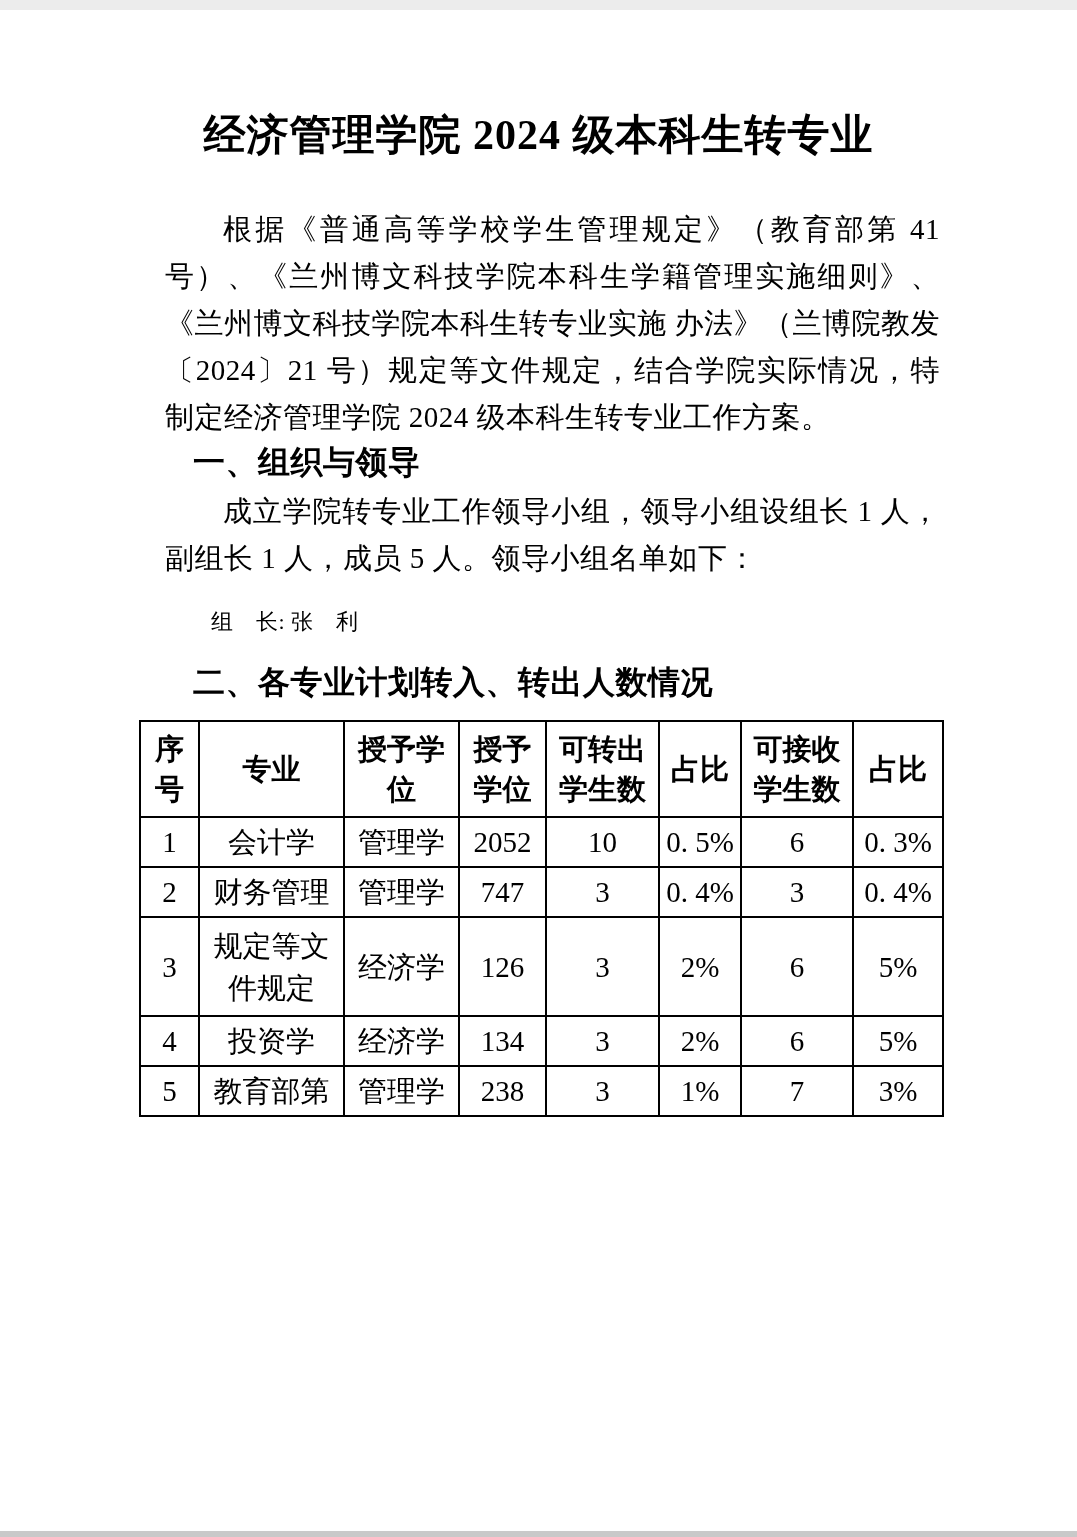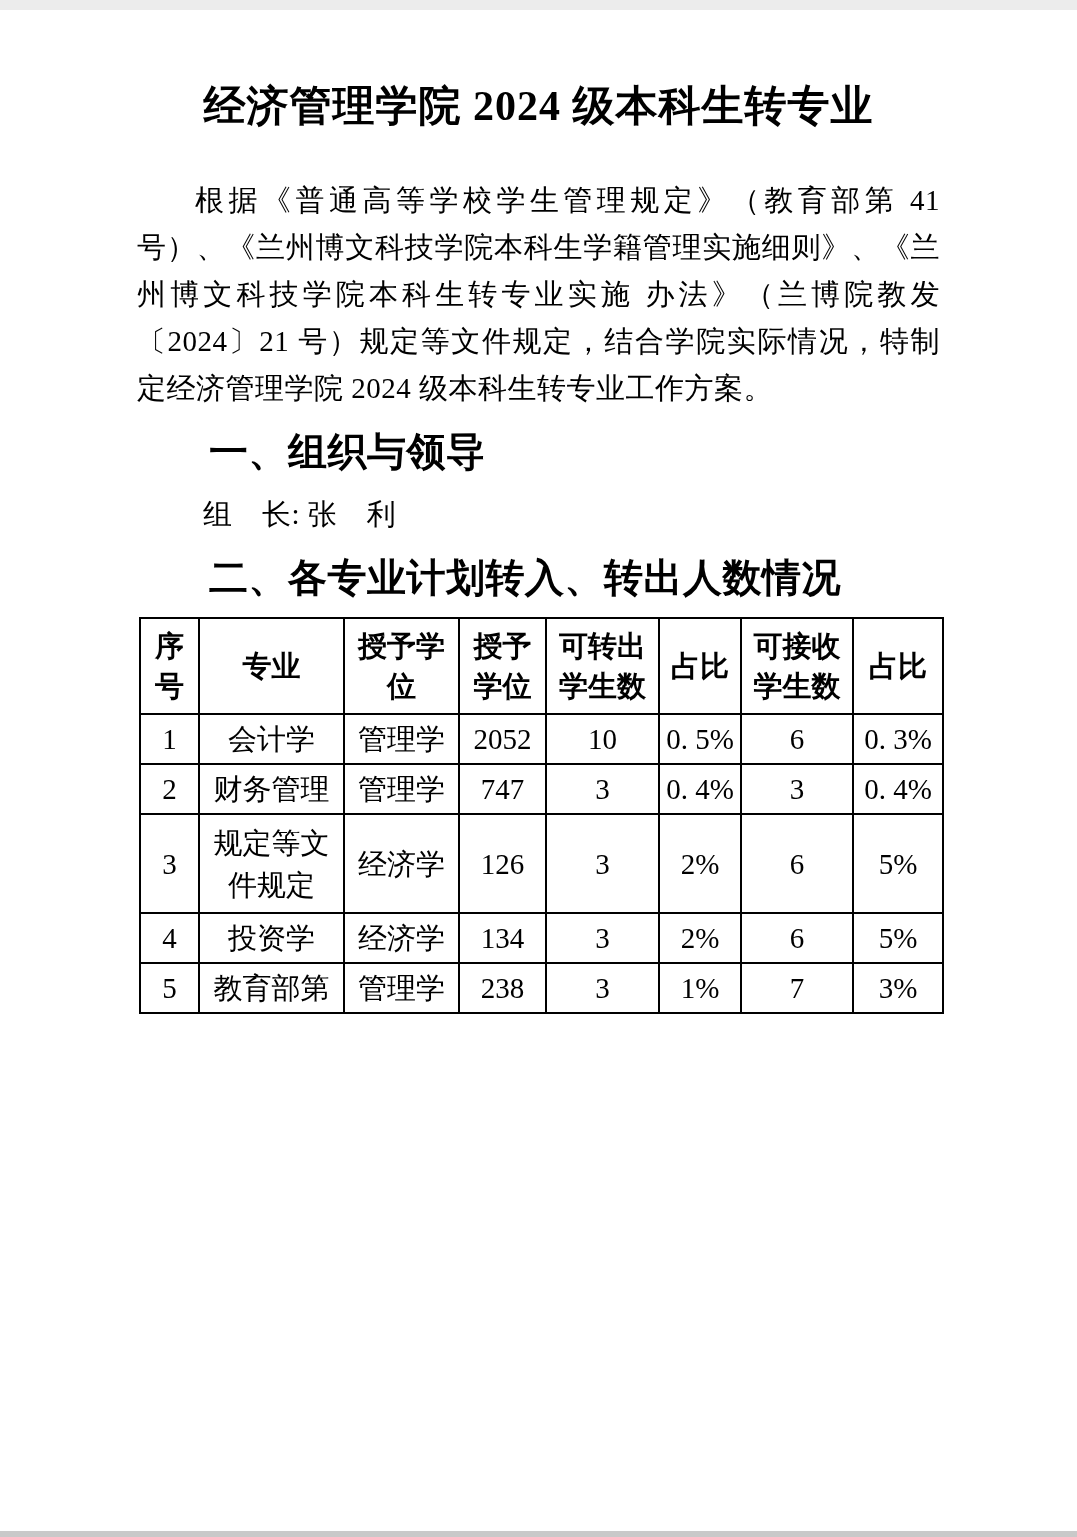--- a/index.html
+++ b/index.html
@@ -28,51 +28,51 @@
     position: absolute;
     bottom: 0; left: 0; right: 0;
     height: 6px;
     background: #c9c9c9;
   }
   .content {
     padding: 0 137px 0 137px;
   }
   .doc-title {
     margin: 0;
-    padding-top: 80px;
+    padding-top: 109px;
     text-align: center;
     font-size: 42px;
     line-height: 52px;
     font-weight: 700;
     letter-spacing: 1px;
     font-family: "Liberation Serif", "DejaVu Serif", serif;
   }
   .doc-title .t-line { display: block; }
   .body-par {
     margin: 0;
     font-size: 29px;
     line-height: 47px;
     letter-spacing: 0.5px;
     text-align: justify;
     text-justify: inter-character;
   }
   .first-par { margin-top: 45px; }
-  .indent { text-indent: 58px; }
+  .indent { text-indent: 58px; margin-left: 28px; }
   .sec-heading {
-    margin: 16px;
-    font-family: Liberation Sans, sans-serif;
-    font-size: 39px;
+    margin: 0;
+    font-family: Liberation Mono, monospace;
+    font-size: 32px;
     line-height: 47px;
     font-weight: 700;
     text-indent: 56px;
     letter-spacing: 0.5px;
   }
   .role-line {
-    margin: 8px;
-    font-size: 29px;
+    margin: 16px;
+    font-size: 22px;
     line-height: 47px;
     letter-spacing: 0.5px;
     text-indent: 58px;
   }
   table.major-table {
     border-collapse: collapse;
     table-layout: fixed;
     width: 803px;
     margin: 12px 16px 0 2px;
     padding-left: 20px;
@@ -109,20 +109,21 @@
   <div class="content">
 
     <h1 class="doc-title">
       <span class="t-line">经济管理学院 2024 级本科生转专业</span>
     </h1>
 
     <p class="body-par indent first-par">根据《普通高等学校学生管理规定》（教育部第 41 号）、《兰州博文科技学院本科生学籍管理实施细则》、《兰州博文科技学院本科生转专业实施 办法》（兰博院教发〔2024〕21 号）规定等文件规定，结合学院实际情况，特制定经济管理学院 2024 级本科生转专业工作方案。</p>
 
     <h2 class="sec-heading">一、组织与领导</h2>
 
+    <p class="body-par indent">成立学院转专业工作领导小组，领导小组设组长 1 人，副组长 1 人，成员 5 人。领导小组名单如下：</p>
 
     <p class="role-line">组　长: 张　利</p>
 
     <h2 class="sec-heading">二、各专业计划转入、转出人数情况</h2>
 
     <table class="major-table">
       <colgroup>
         <col style="width:59px">
         <col style="width:145px">
         <col style="width:115px">

